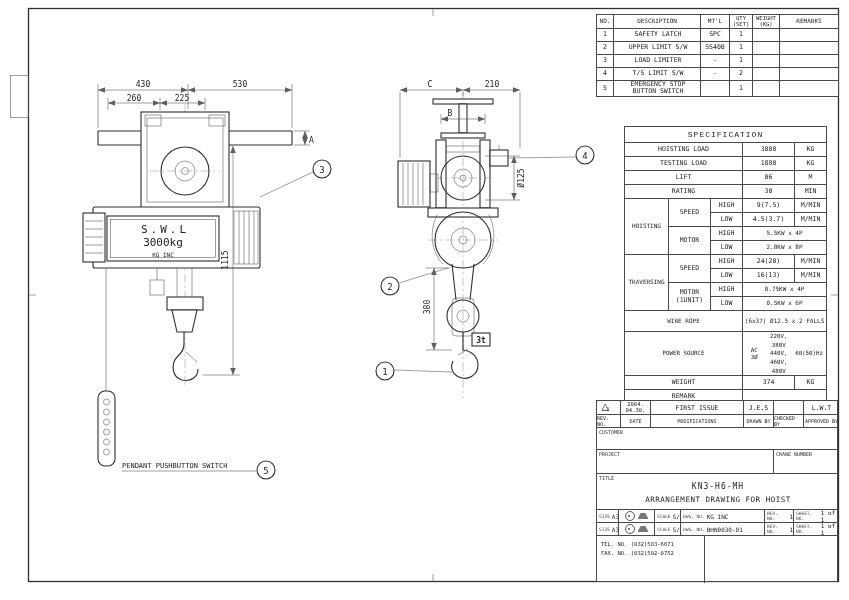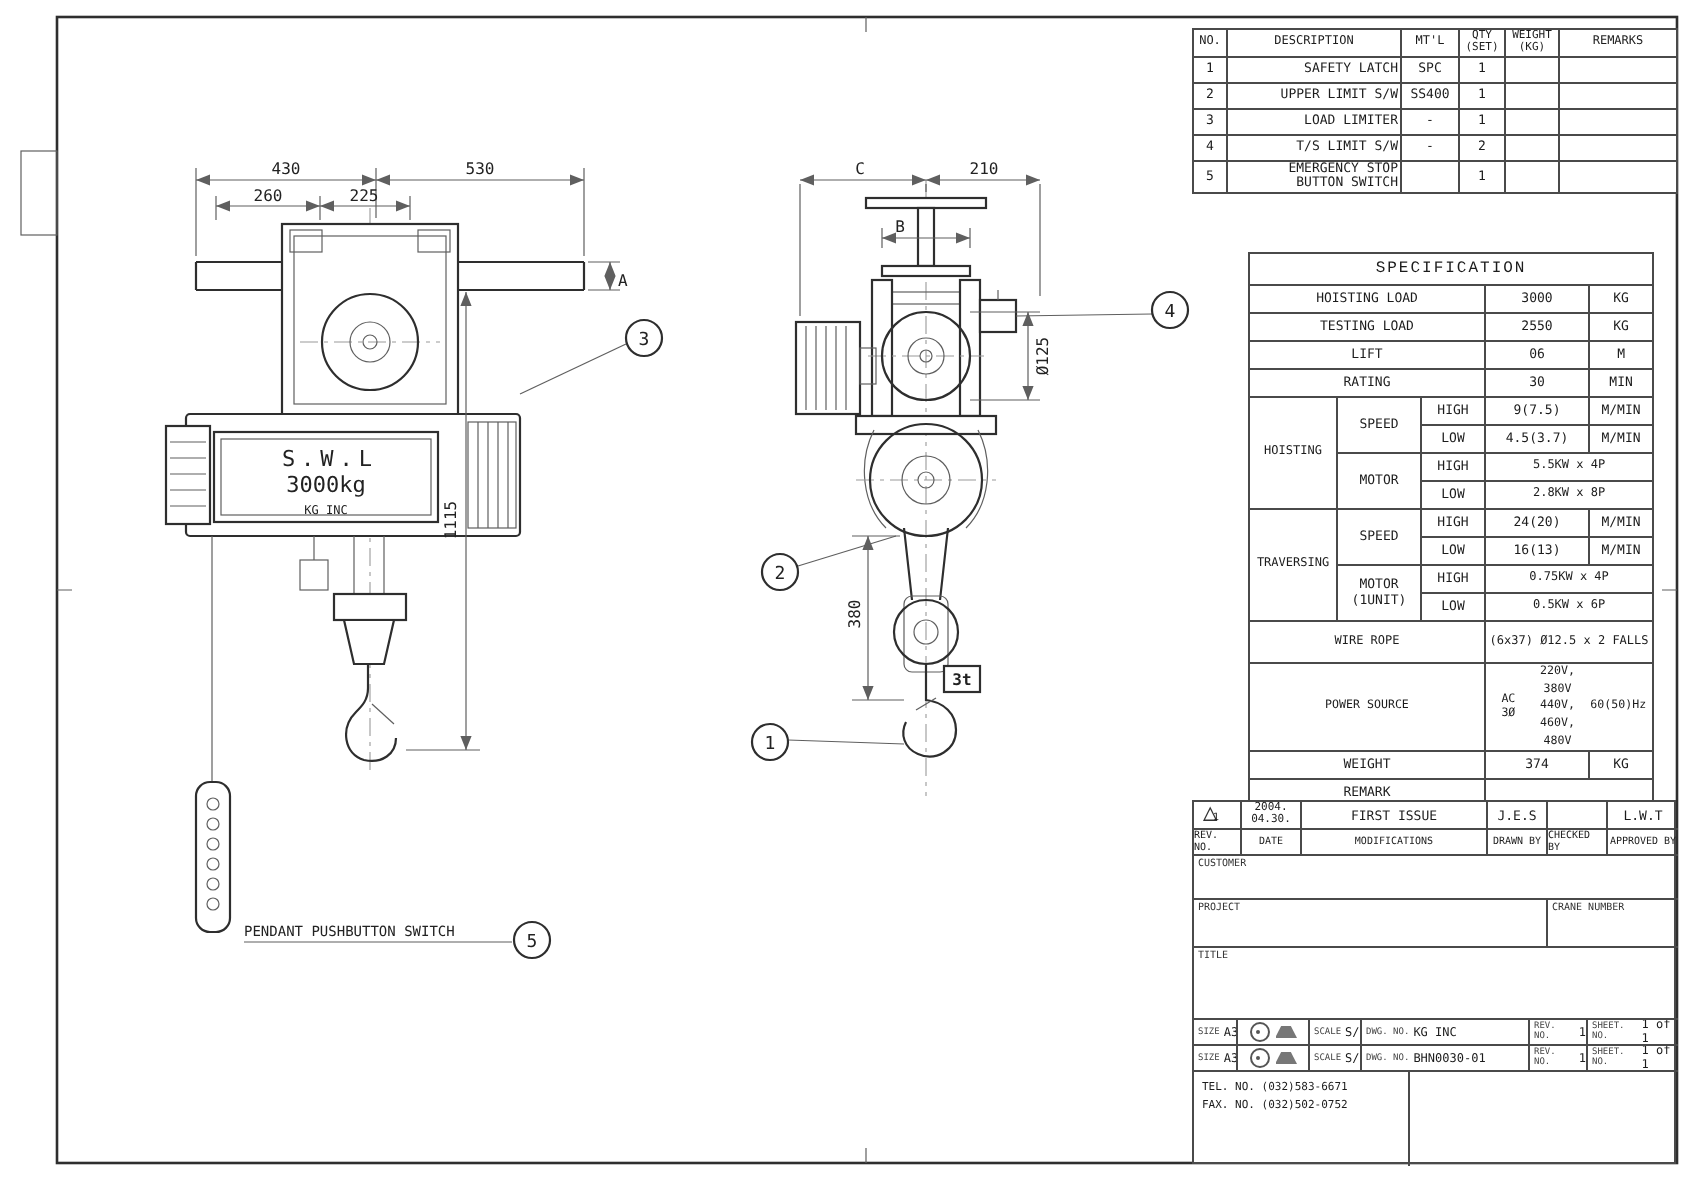--- a/index.html
+++ b/index.html
@@ -16,21 +16,21 @@
   .bt{font-size:9px;text-anchor:middle;}
   .swl1{font-size:11px;letter-spacing:3px;text-anchor:middle;}
   .swl2{font-size:11px;text-anchor:middle;}
   .swl3{font-size:6px;text-anchor:middle;}
   .pl{font-size:7px;text-anchor:start;}
   .cap{font-size:8px;font-weight:bold;text-anchor:middle;}
 
   table.tbl{position:absolute;border-collapse:collapse;table-layout:fixed;background:#fff;}
   table.tbl td{border:1px solid #4a4a4a;font-size:6.5px;text-align:center;padding:0 1px;
                overflow:hidden;line-height:1.15;}
-  table.parts td.desc{text-align:right;padding-left:3px;}
+  table.parts td.desc{text-align:center;padding-left:3px;}
   table.parts td{height:12px;}
   table.parts tr.hrow td{height:13px;font-size:6px;}
   .h2l{font-size:5.5px;line-height:1.05;}
   table.spec td{height:13px;}
   table.spec td.tt{height:15px;font-size:8px;letter-spacing:1px;font-family:Liberation Mono, monospace;}
   table.spec td.wr{height:20px;font-size:6px;}
   table.spec td.ps{height:38px;font-size:5.8px;}
   table.spec td.kw{font-size:6px;}
   .ps-wrap{display:flex;align-items:center;justify-content:space-between;padding:0 2px;}
   .ps-mid div{line-height:1.5;}
@@ -322,21 +322,21 @@
         <tr>
           <td class="tt" colspan="5">SPECIFICATION</td>
         </tr>
     <tr>
       <td colspan="3">HOISTING LOAD</td>
       <td>3000</td>
       <td>KG</td>
     </tr>
     <tr>
       <td colspan="3">TESTING LOAD</td>
-      <td>2550</td>
+      <td>1880</td>
       <td>KG</td>
     </tr>
     <tr>
       <td colspan="3">LIFT</td>
       <td>06</td>
       <td>M</td>
     </tr>
     <tr>
       <td colspan="3">RATING</td>
       <td>30</td>
@@ -468,20 +468,24 @@
 
     <div class="cell br bb" style="left:0;top:49px;width:177px;height:24px;">
       <div class="lblsm">PROJECT</div>
     </div>
     <div class="cell bb" style="left:177px;top:49px;width:65px;height:24px;">
       <div class="lblsm">CRANE NUMBER</div>
     </div>
 
     <div class="cell bb" style="left:0;top:73px;width:242px;height:36px;">
       <div class="lblsm">TITLE</div>
+      <div class="title-lines">
+        <div class="t1">KN3-H6-MH</div>
+        <div class="t2">ARRANGEMENT DRAWING FOR HOIST</div>
+      </div>
     </div>
 
     <div class="cell br bb" style="left:0;top:109px;width:22px;height:13px;">
         <div class="kvp">
           <span class="k">SIZE</span>
           <span class="v">A3</span>
         </div>
       </div>
     <div class="cell br bb" style="left:22px;top:109px;width:36px;height:13px;">
         <div class="proj">

